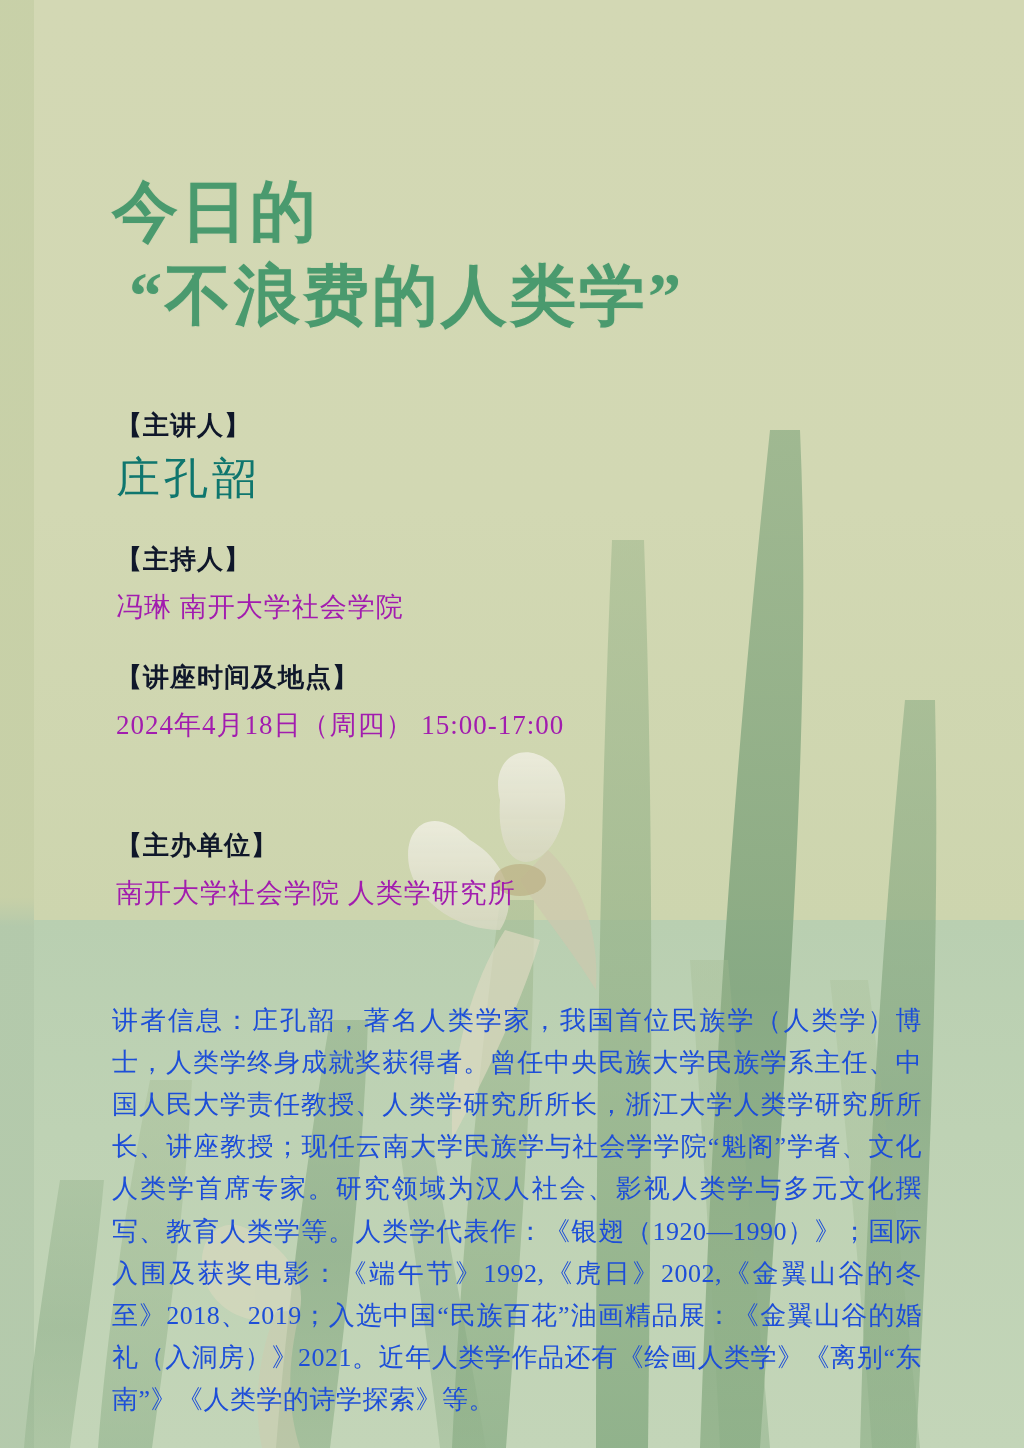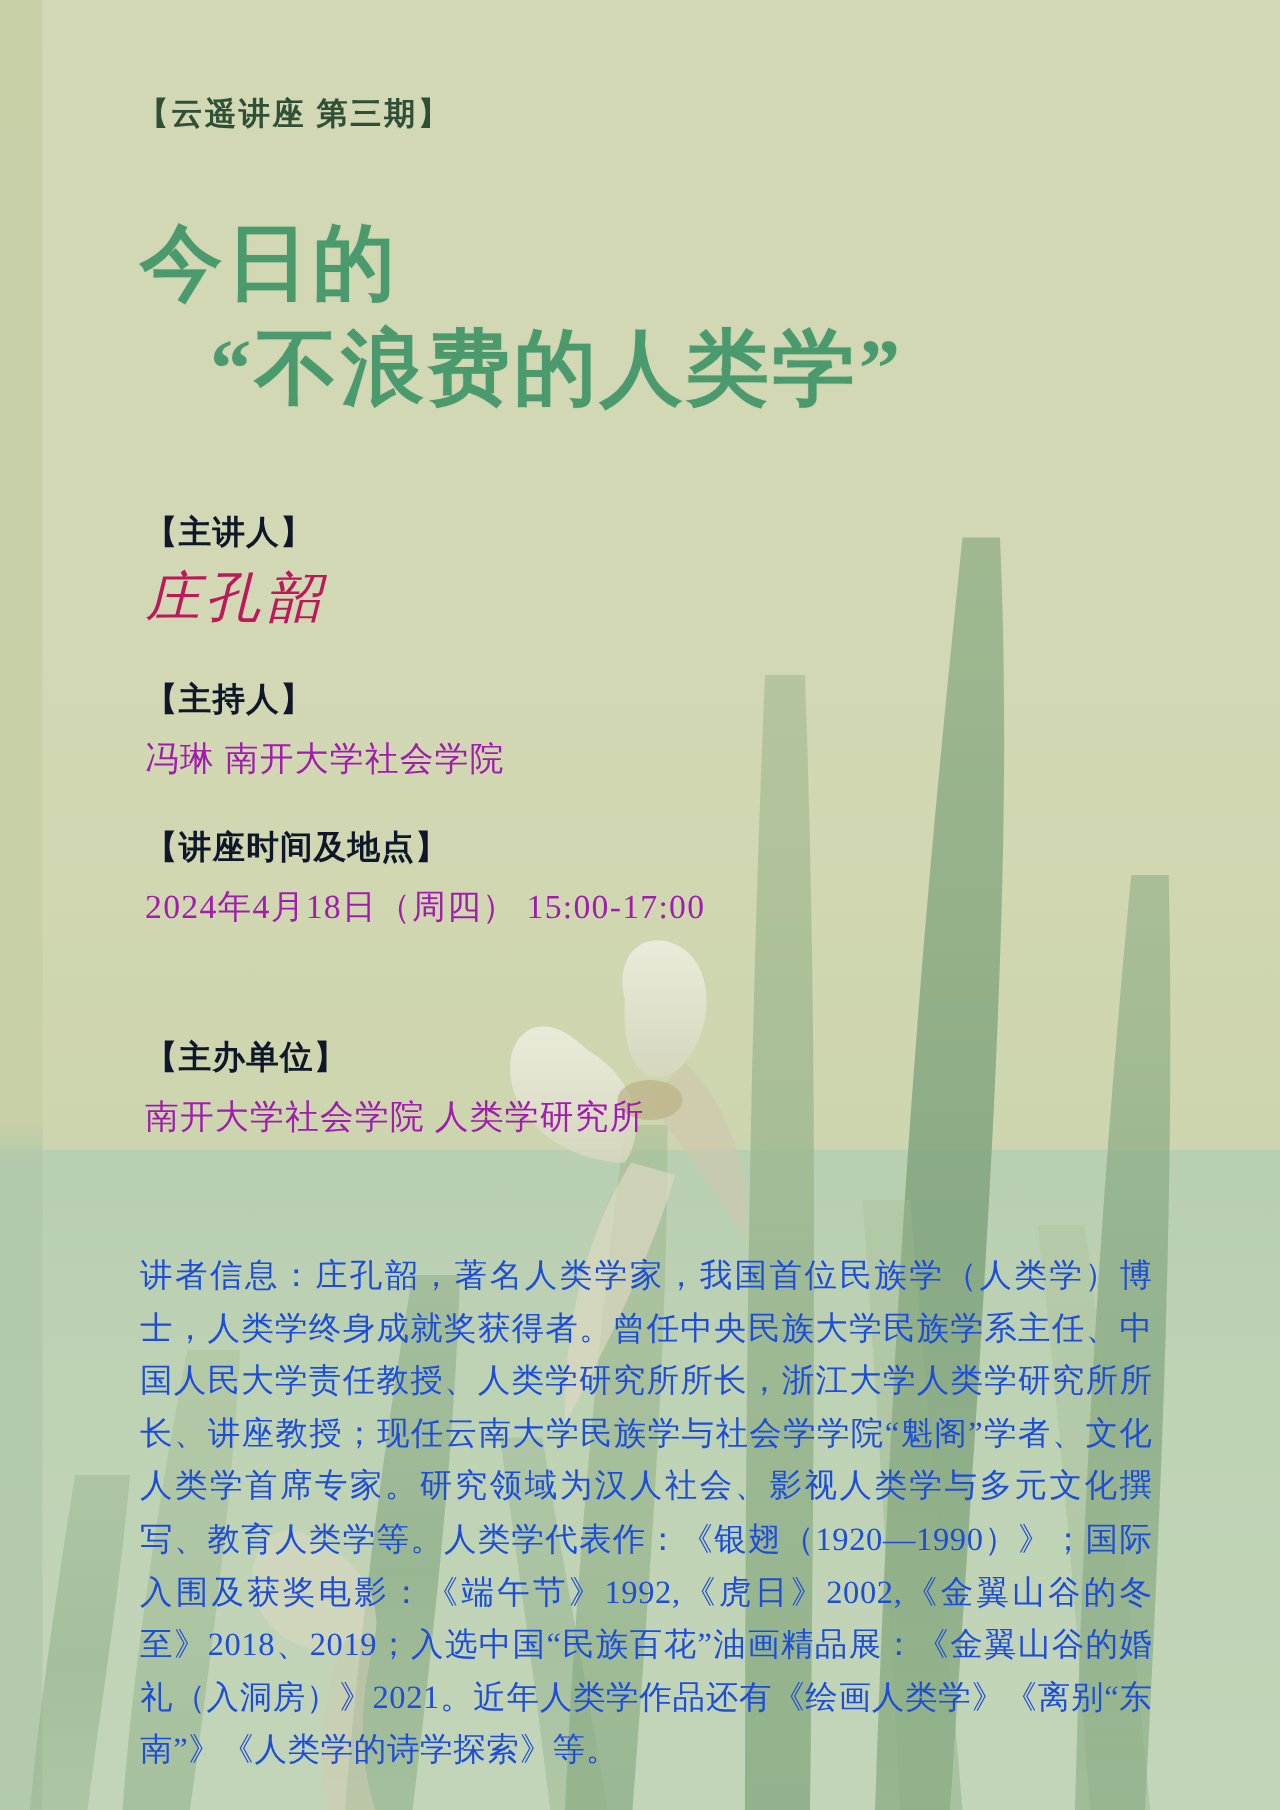--- a/index.html
+++ b/index.html
@@ -74,41 +74,40 @@
     width: 820px;
     color: #4a9a6e;
     font-size: 66px;
     font-weight: bold;
     line-height: 1.28;
     letter-spacing: 3px;
     text-shadow: 0 0 1px rgba(74,154,110,.35);
   }
   .title .line2 {
     display: block;
-    margin-left: 56px;
+    margin-left: 17px;
   }
   .block {
     position: absolute;
     left: 116px;
     color: #22331f;
   }
   .label {
     font-size: 26px;
     font-weight: bold;
     color: #0f172a;
     letter-spacing: 1px;
     margin-bottom: 10px;
   }
   .speaker-name {
     font-size: 44px;
-    color: #be185d;
+    color: #0f766e;
     font-weight: normal;
     letter-spacing: 4px;
     line-height: 1.2;
-    font-style: italic;
   }
   .value {
     font-size: 27px;
     color: #a21caf;
     line-height: 1.5;
     letter-spacing: 1px;
   }
   .b-speaker { top: 408px; }
   .b-host    { top: 542px; }
   .b-time    { top: 660px; }
@@ -173,21 +172,20 @@
       <ellipse cx="520" cy="880" rx="26" ry="16" fill="#b9a97c" opacity="0.65"></ellipse>
     </g>
     <g opacity="0.55">
       <path d="M250 1230 C 214 1210, 190 1250, 208 1288 C 226 1322, 272 1330, 300 1310 C 306 1276, 286 1248, 250 1230 Z" fill="#dcd9c0"></path>
       <path d="M300 1310 C 286 1368, 288 1410, 300 1448 L 262 1448 C 252 1400, 260 1350, 276 1312 Z" fill="#cdccb0"></path>
     </g>
   </svg>
 
   <div class="content">
 
-    <div class="kicker">【云遥讲座 第三期】</div>
 
     <div class="title">
       <span>今日的</span>
       <span class="line2">“不浪费的人类学”</span>
     </div>
 
     <div class="block b-speaker">
       <div class="label">【主讲人】</div>
       <div class="speaker-name">庄孔韶</div>
     </div>

